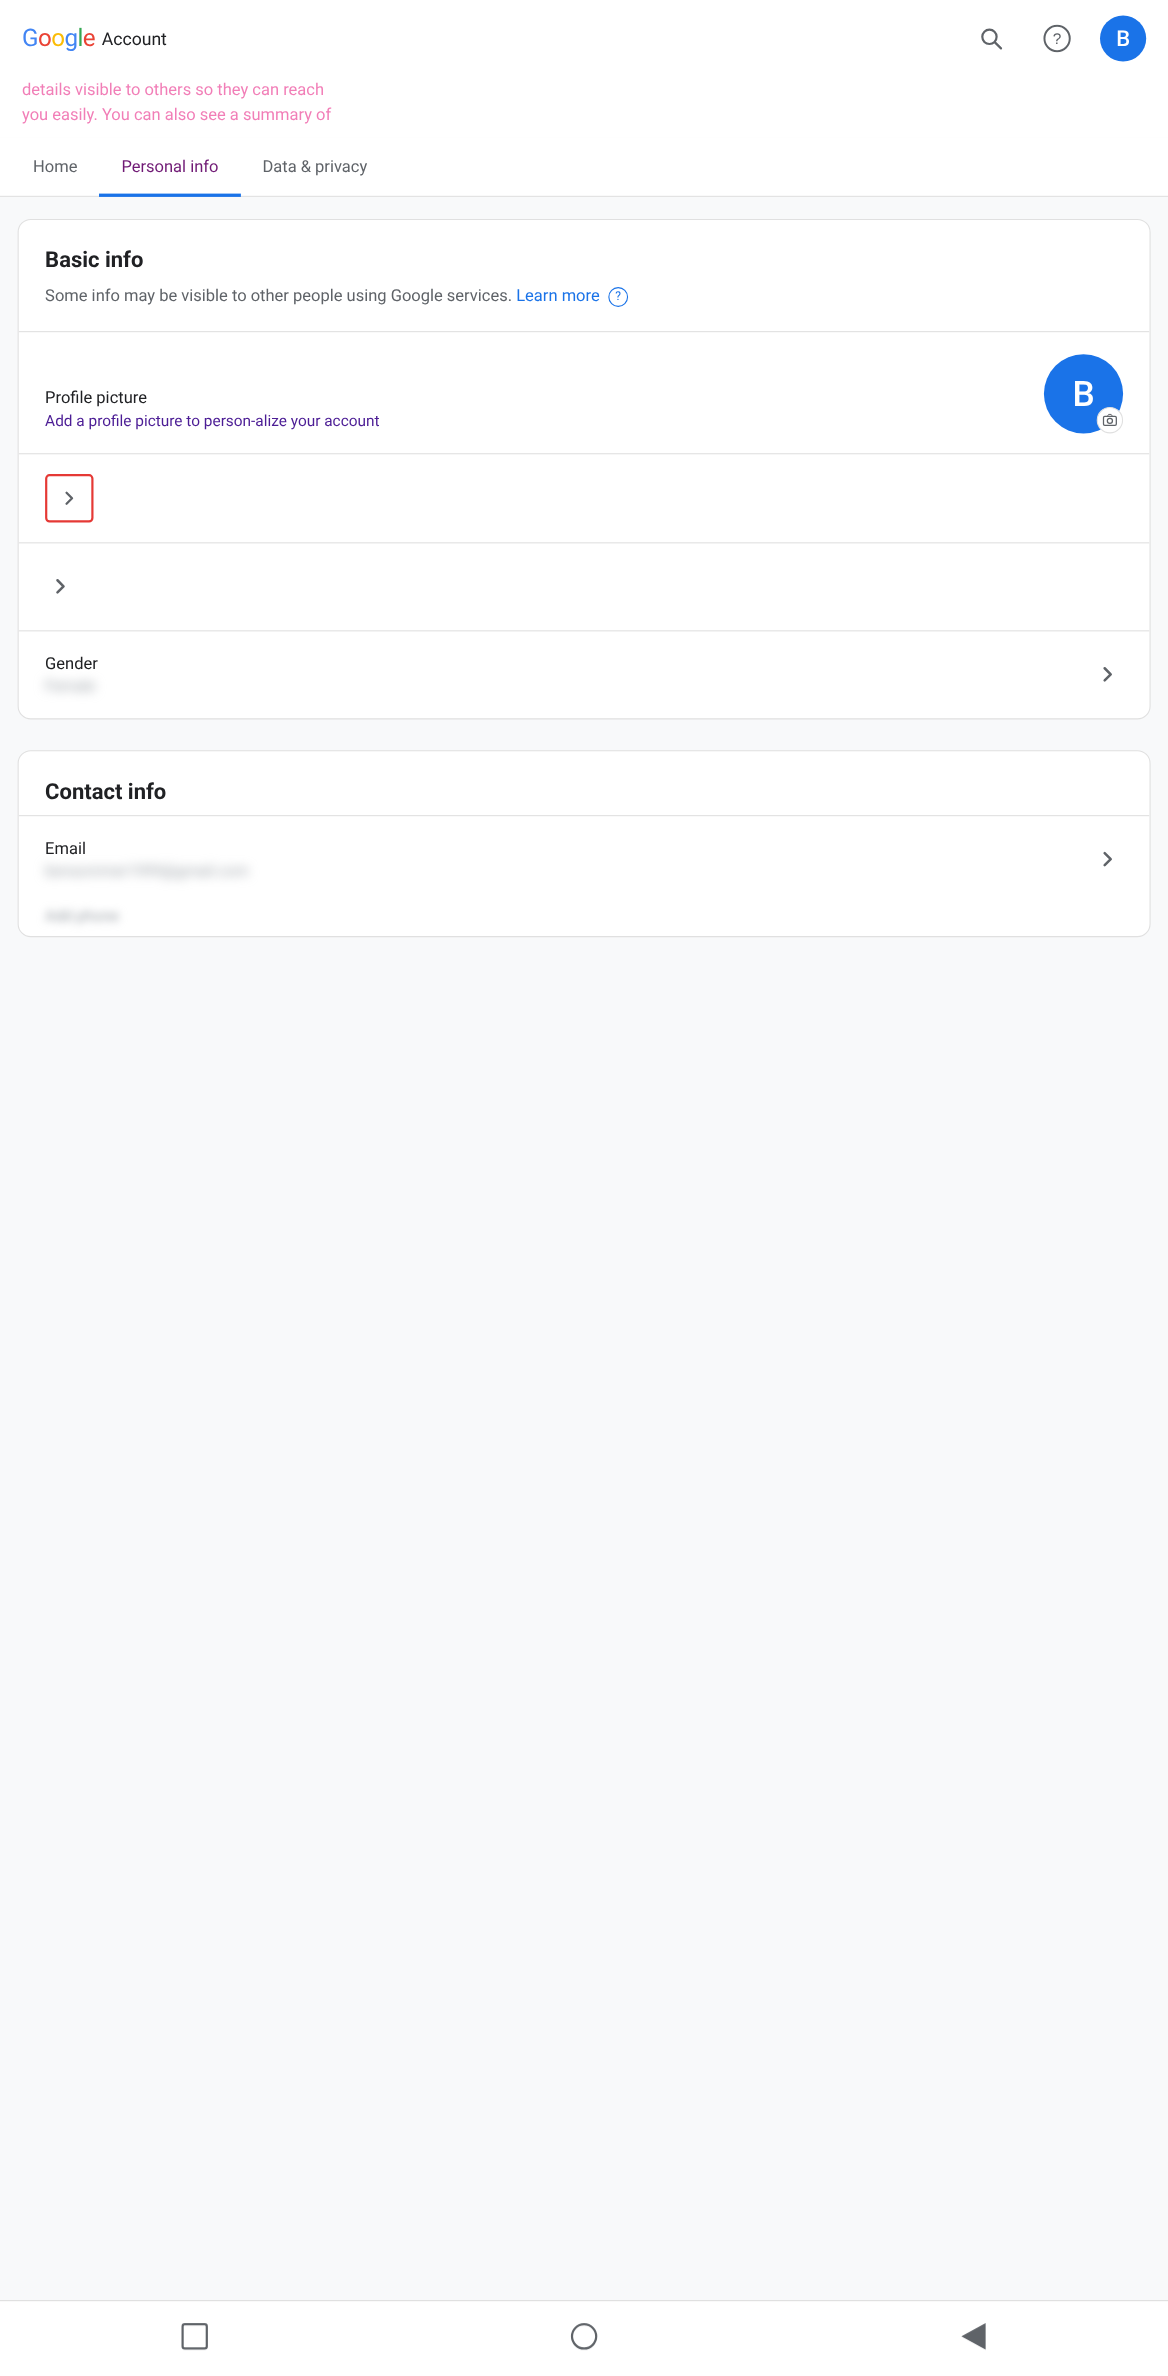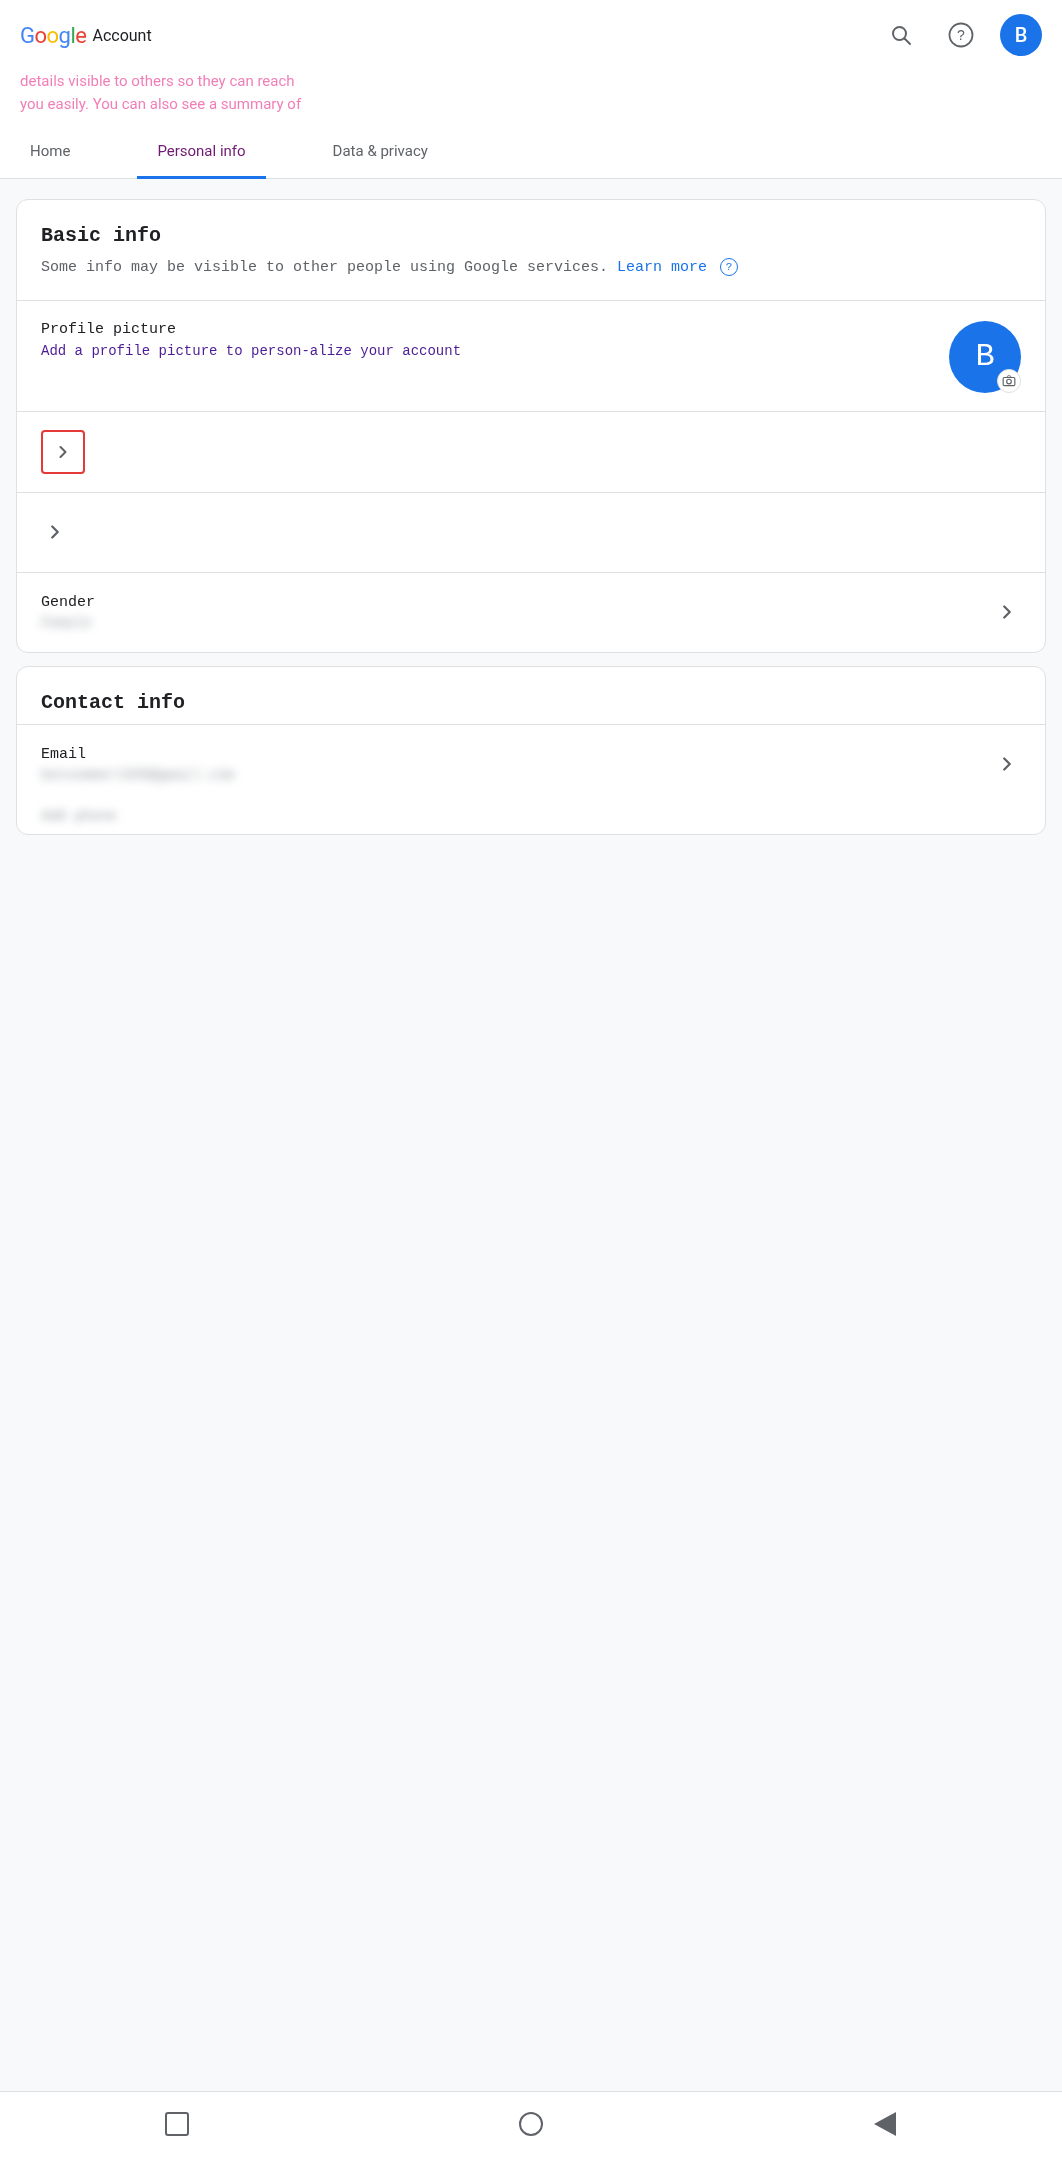--- a/index.html
+++ b/index.html
@@ -90,21 +90,20 @@
       opacity: 0.7;
     }
 
     
     .nav-tabs {
       background: #fff;
       display: flex;
       align-items: center;
       border-bottom: 1px solid #e0e0e0;
       padding: 0 10px;
-      gap: 47px;
     }
 
     .nav-tab {
       padding: 16px 20px;
       font-size: 15px;
       font-weight: 400;
       color: #5f6368;
       cursor: pointer;
       border-bottom: 3px solid transparent;
       white-space: nowrap;
@@ -116,22 +115,21 @@
       color: #701a75;
       font-weight: 400;
       border-bottom: 3px solid #1a73e8;
     }
 
     
     .main-content {
       padding: 20px 16px;
       display: flex;
       flex-direction: column;
-      gap: 13px;
-      font-family: Liberation Mono, monospace;
+      gap: 28px;
     }
 
     
     .card {
       background: #fff;
       border-radius: 12px;
       border: 1px solid #e0e0e0;
       overflow: hidden;
     }
 
@@ -231,21 +229,21 @@
       align-items: center;
       justify-content: center;
       flex-shrink: 0;
       cursor: pointer;
       color: #5f6368;
     }
 
     
     .profile-pic-row {
       display: flex;
-      align-items: flex-start;
+      align-items: flex-end;
       justify-content: space-between;
       padding: 20px 24px 18px 24px;
       border-top: 1px solid #e0e0e0;
       margin-top: 20px;
     }
 
     .profile-pic-text .list-item-label {
       font-weight: 400;
     }
 

